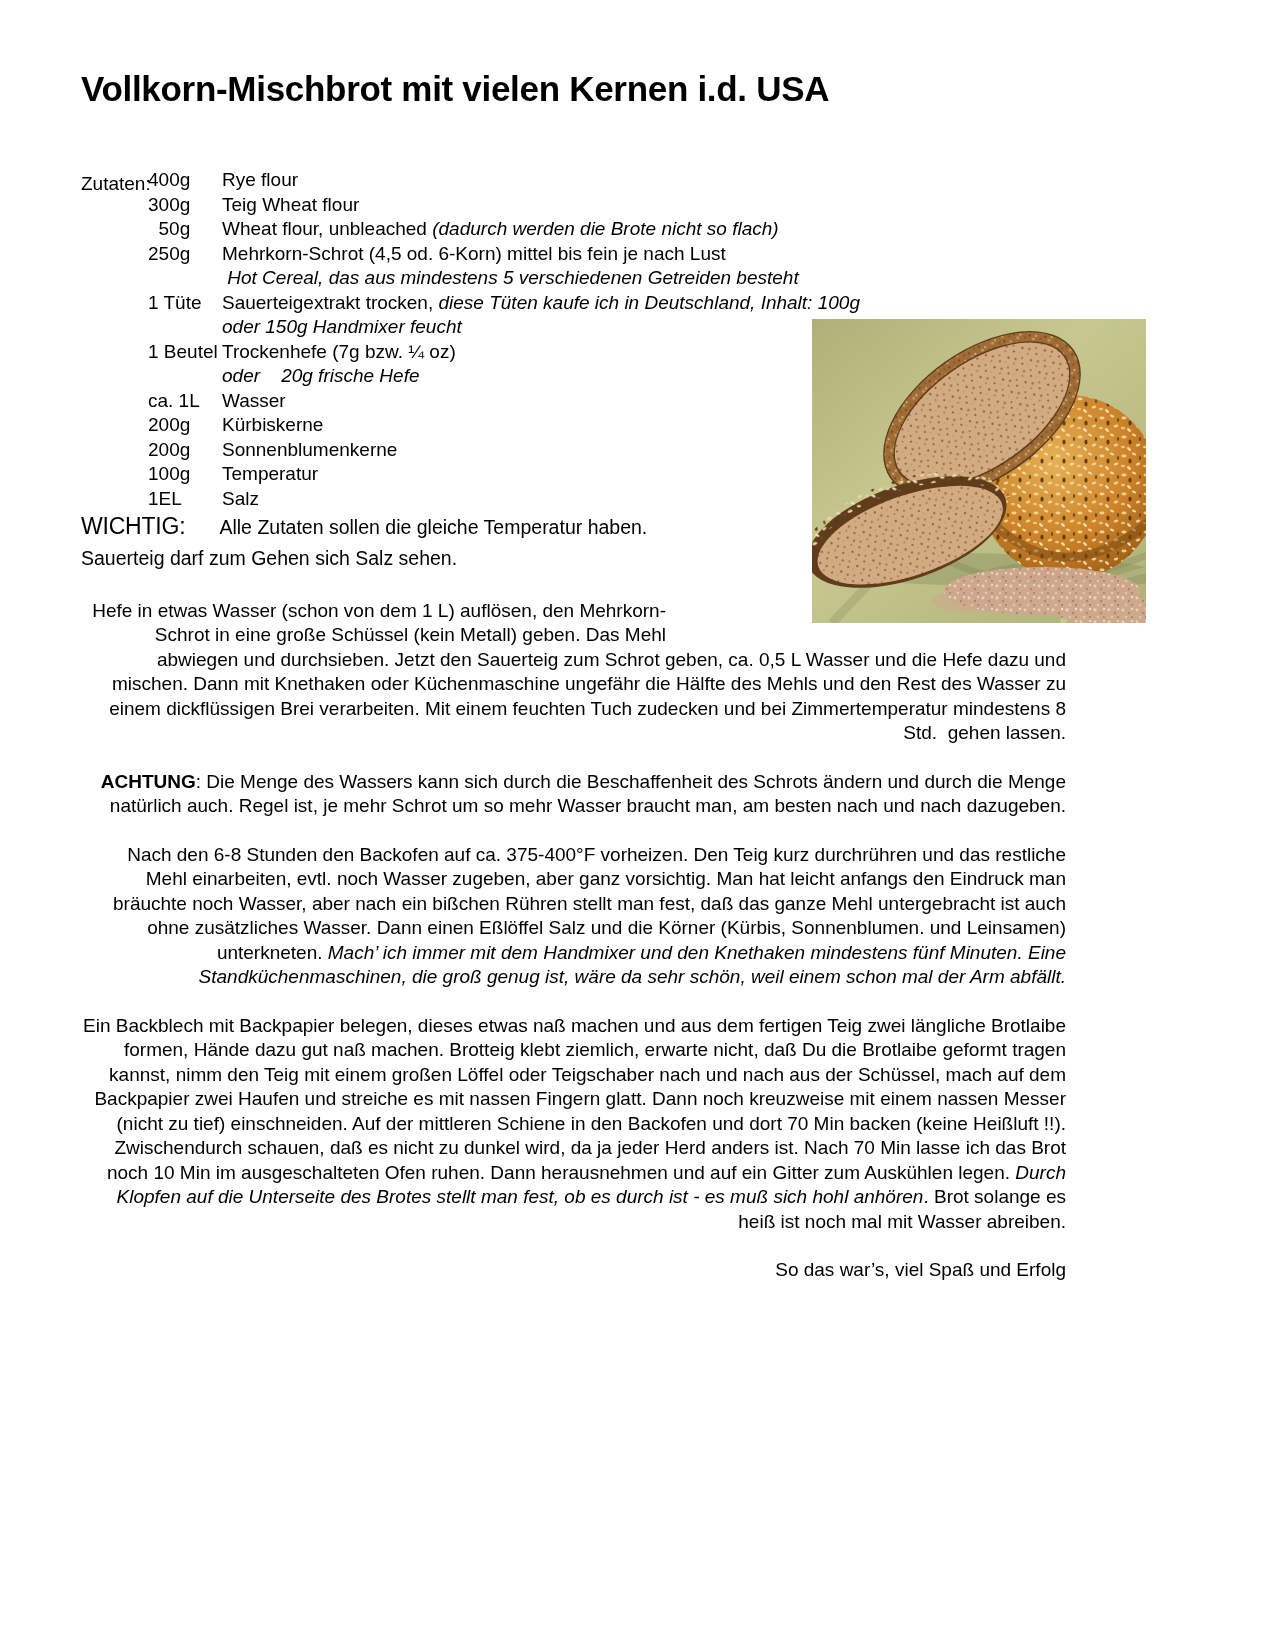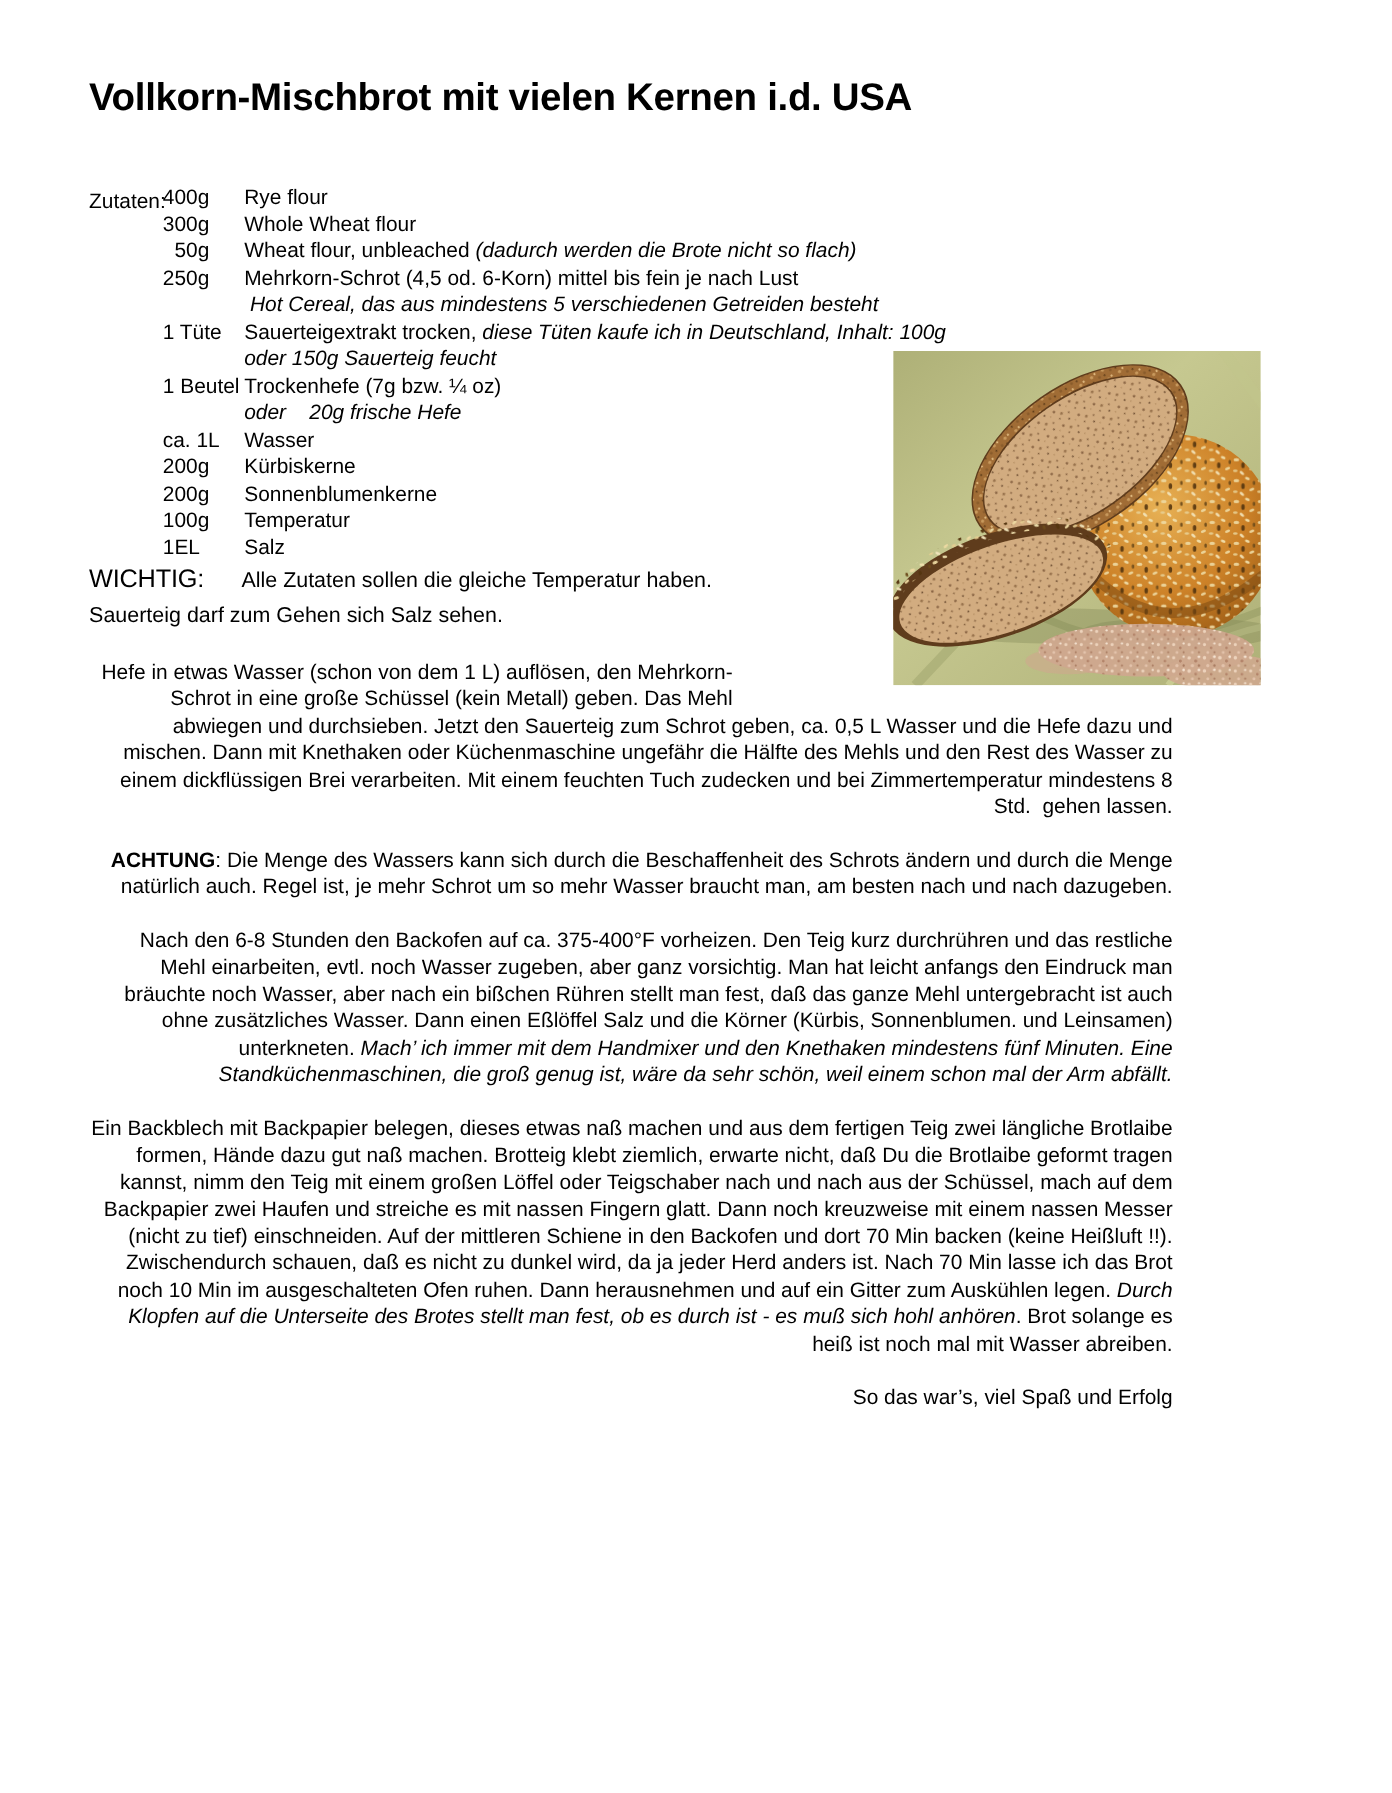--- a/index.html
+++ b/index.html
@@ -47,41 +47,41 @@
   <section class="ingredients">
     <span class="zutaten-label">Zutaten:</span>
     <div class="ing-rows">
 
     <div class="ing-row">
           <span class="qty">400g</span>
           <span class="nm"><span>Rye flour</span></span>
         </div>
         <div class="ing-row">
           <span class="qty">300g</span>
-          <span class="nm"><span>Whole Wheat flour</span></span>
+          <span class="nm"><span>Teig Wheat flour</span></span>
         </div>
         <div class="ing-row">
           <span class="qty">&nbsp;&nbsp;50g</span>
           <span class="nm"><span>Wheat flour, unbleached </span><span class="seg-i">(dadurch werden die Brote nicht so flach)</span></span>
         </div>
         <div class="ing-row">
           <span class="qty">250g</span>
           <span class="nm"><span>Mehrkorn-Schrot (4,5 od. 6-Korn) mittel bis fein je nach Lust</span></span>
         </div>
         <div class="ing-row">
           <span class="qty"></span>
           <span class="nm"><span class="seg-i">&nbsp;Hot Cereal, das aus mindestens 5 verschiedenen Getreiden besteht</span></span>
         </div>
         <div class="ing-row">
           <span class="qty">1 Tüte</span>
           <span class="nm"><span>Sauerteigextrakt trocken, </span><span class="seg-i">diese Tüten kaufe ich in Deutschland, Inhalt: 100g</span></span>
         </div>
         <div class="ing-row">
           <span class="qty"></span>
-          <span class="nm"><span class="seg-i">oder 150g Sauerteig feucht</span></span>
+          <span class="nm"><span class="seg-i">oder 150g Handmixer feucht</span></span>
         </div>
         <div class="ing-row">
           <span class="qty">1 Beutel</span>
           <span class="nm"><span>Trockenhefe (7g bzw. ¼ oz)</span></span>
         </div>
         <div class="ing-row">
           <span class="qty"></span>
           <span class="nm"><span class="seg-i">oder&nbsp;&nbsp;&nbsp;&nbsp;20g frische Hefe</span></span>
         </div>
         <div class="ing-row">

